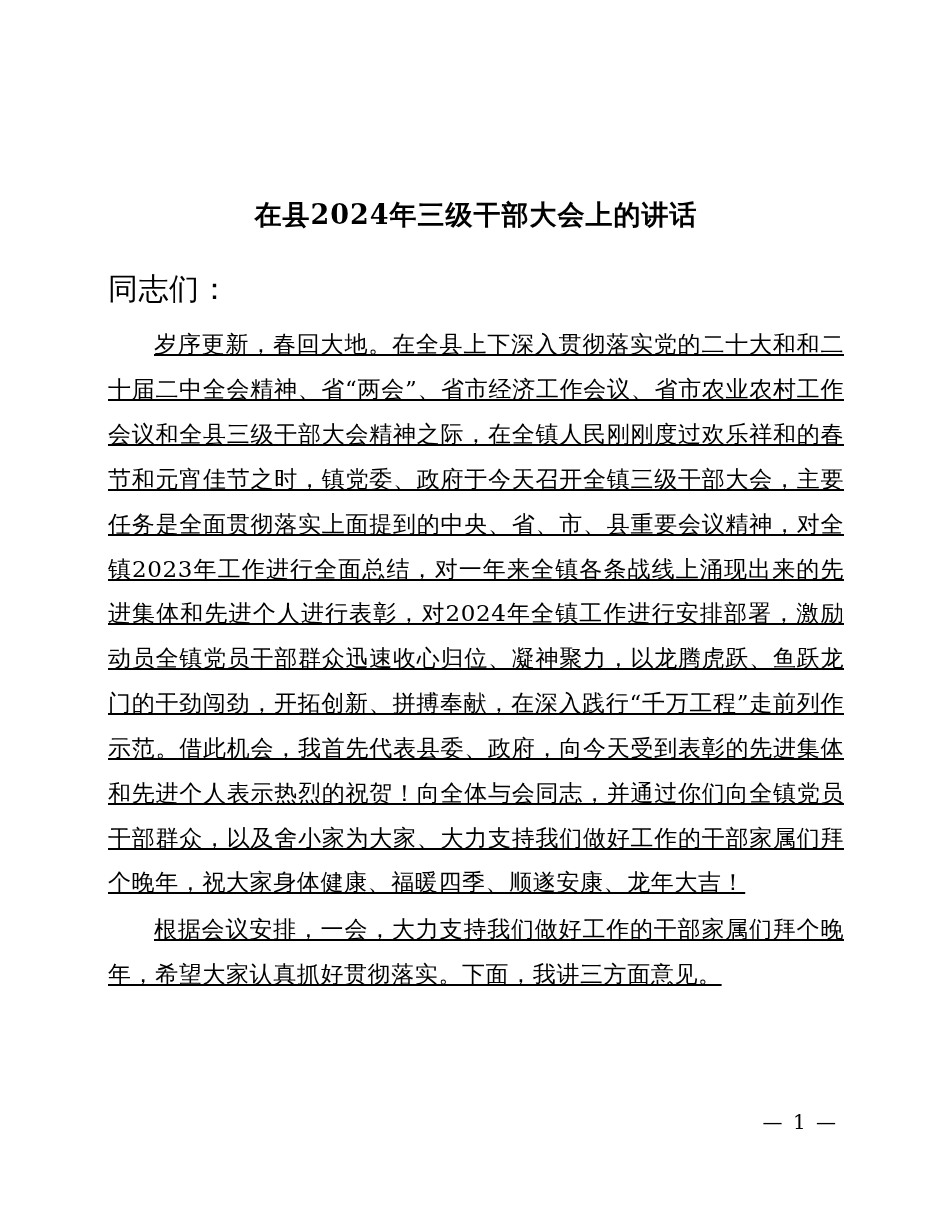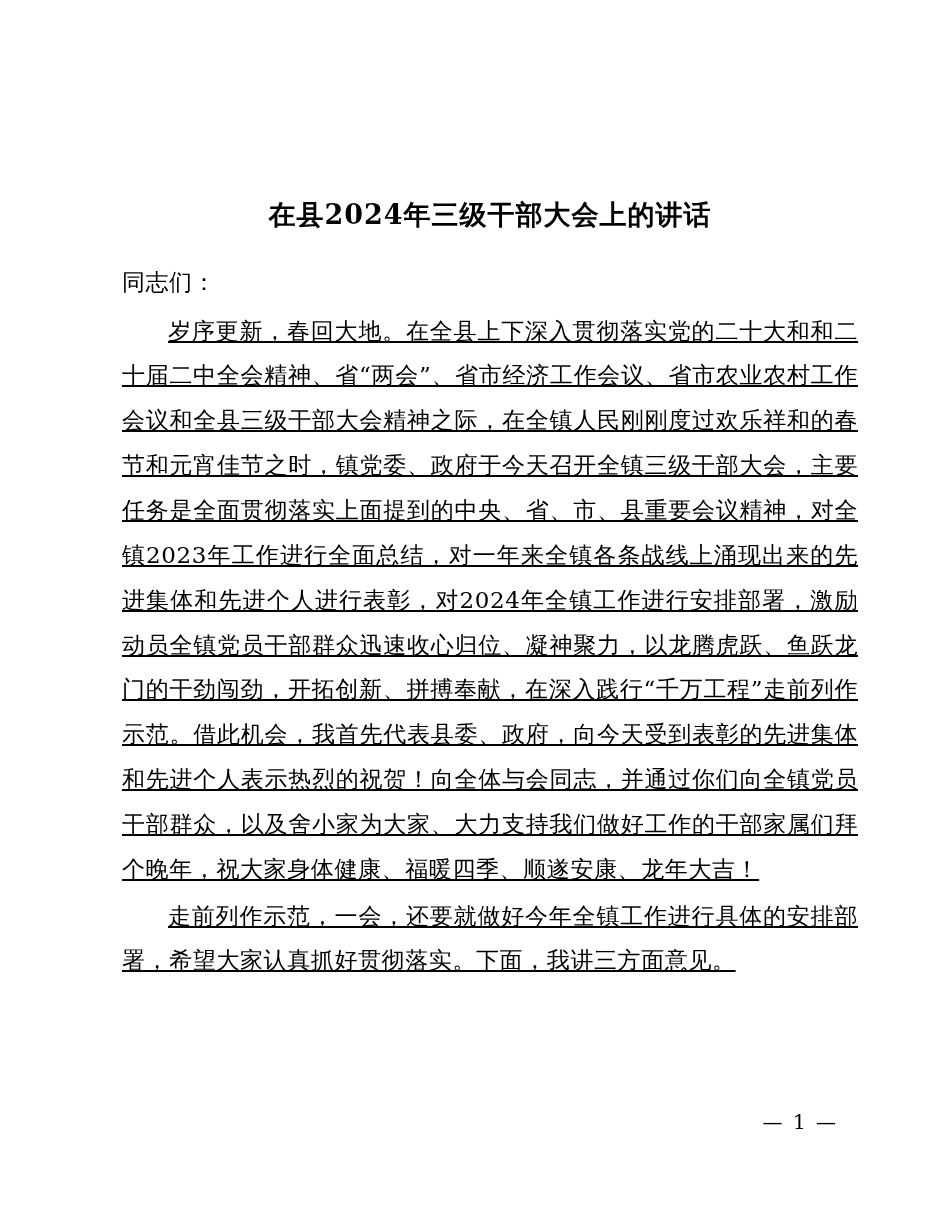--- a/index.html
+++ b/index.html
@@ -16,35 +16,35 @@
   }
   .page {
     position: relative;
     width: 950px;
     height: 1230px;
     background: #ffffff;
     box-sizing: border-box;
   }
   .content {
     position: absolute;
-    left: 122px;
+    left: 108px;
     top: 196px;
     width: 736px;
   }
   .doc-title {
     font-family: "DejaVu Serif", "Liberation Serif", serif;
     font-weight: bold;
     font-size: 27px;
     text-align: center;
     letter-spacing: 1px;
     margin: 0 0 26px 0;
     line-height: 1.4;
   }
   .salutation {
-    font-size: 23px;
+    font-size: 30px;
     line-height: 1.95;
     margin: 0 0 4px 0;
     text-indent: 0;
     letter-spacing: 0.5px;
   }
   .para {
     font-size: 23px;
     line-height: 1.95;
     margin: 0 0 2px 0;
     text-indent: 46px;
@@ -68,16 +68,16 @@
   }
 </style>
 </head>
 <body>
 
 <div class="page">
   <div class="content">
     <h1 class="doc-title">在县2024年三级干部大会上的讲话</h1>
     <p class="salutation">同志们：</p>
     <p class="para para-justify">岁序更新，春回大地。在全县上下深入贯彻落实党的二十大和和二十届二中全会精神、省“两会”、省市经济工作会议、省市农业农村工作会议和全县三级干部大会精神之际，在全镇人民刚刚度过欢乐祥和的春节和元宵佳节之时，镇党委、政府于今天召开全镇三级干部大会，主要任务是全面贯彻落实上面提到的中央、省、市、县重要会议精神，对全镇2023年工作进行全面总结，对一年来全镇各条战线上涌现出来的先进集体和先进个人进行表彰，对2024年全镇工作进行安排部署，激励动员全镇党员干部群众迅速收心归位、凝神聚力，以龙腾虎跃、鱼跃龙门的干劲闯劲，开拓创新、拼搏奉献，在深入践行“千万工程”走前列作示范。借此机会，我首先代表县委、政府，向今天受到表彰的先进集体和先进个人表示热烈的祝贺！向全体与会同志，并通过你们向全镇党员干部群众，以及舍小家为大家、大力支持我们做好工作的干部家属们拜个晚年，祝大家身体健康、福暖四季、顺遂安康、龙年大吉！</p>
-    <p class="para">走前列作示范，一会，还要就做好今年全镇工作进行具体的安排部署，希望大家认真抓好贯彻落实。下面，我讲三方面意见。</p>
+    <p class="para">根据会议安排，一会，大力支持我们做好工作的干部家属们拜个晚年，希望大家认真抓好贯彻落实。下面，我讲三方面意见。</p>
   </div>
   <div class="page-number">— 1 —</div>
 </div>
 
 </body></html>

